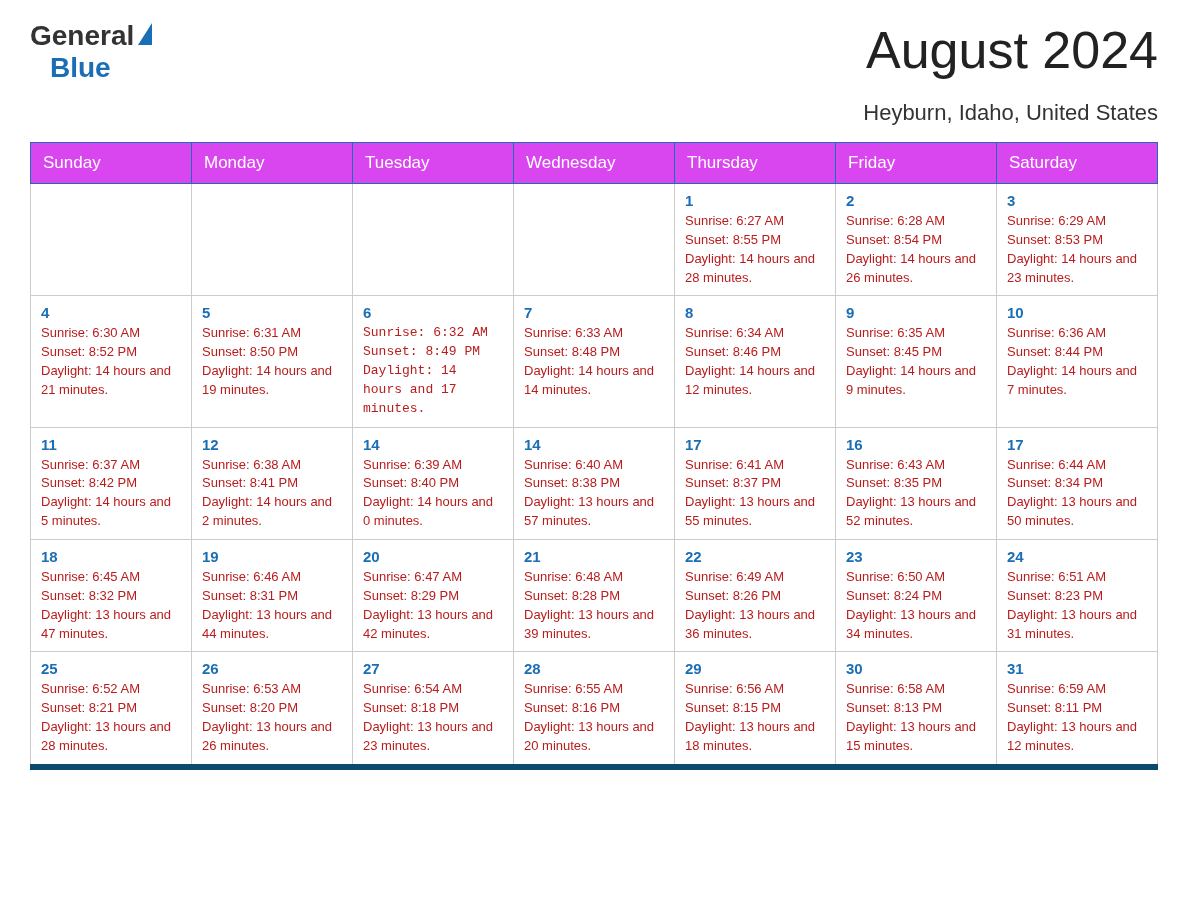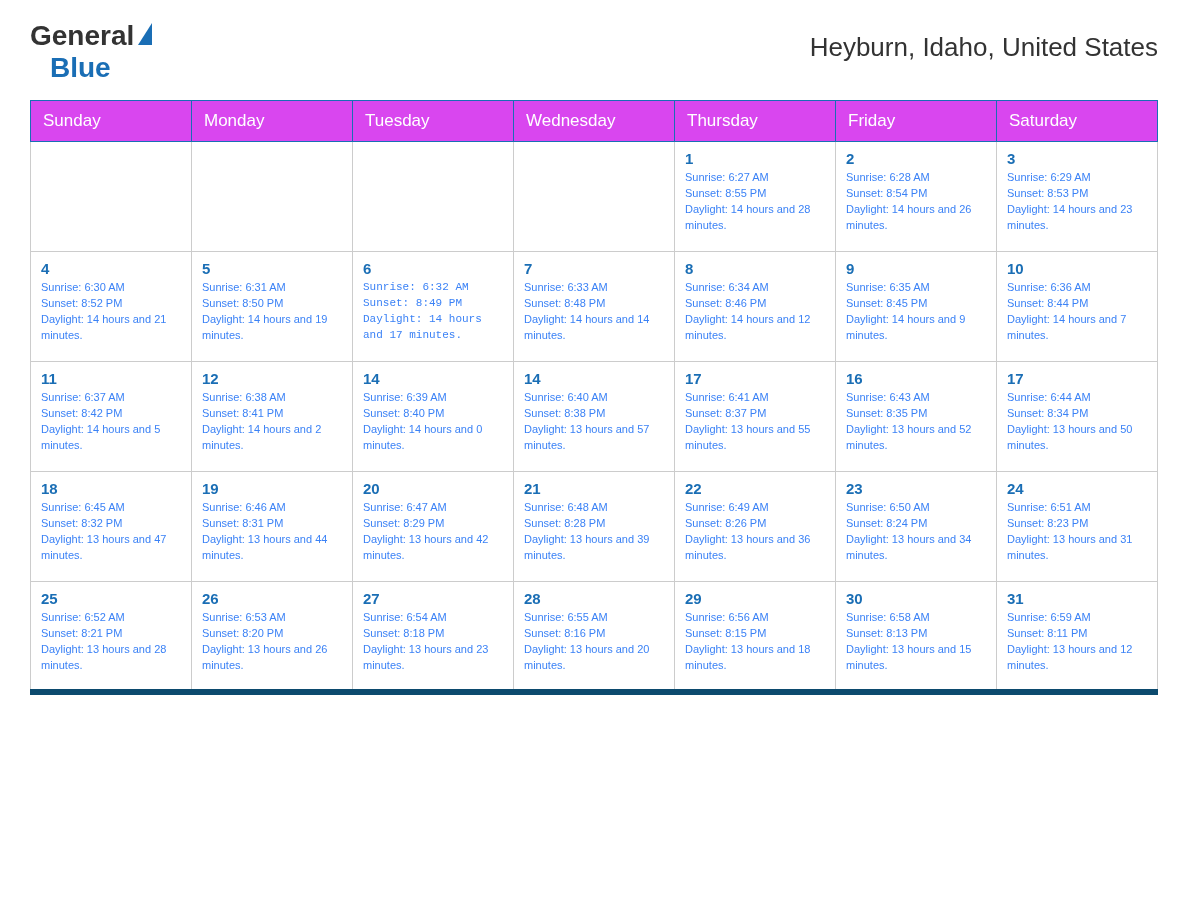--- a/index.html
+++ b/index.html
@@ -46,23 +46,23 @@
     }
     .title-area {
       text-align: right;
     }
     .month-title {
       font-size: 52px;
       font-weight: normal;
       color: #222;
     }
     .location-title {
-      font-size: 26px;
+      font-size: 22px;
       color: #333;
-      margin-top: 12px;
+      margin-top: 20px;
       text-align: center;
     }
     .calendar-table {
       width: 100%;
       border-collapse: collapse;
       margin-top: 16px;
     }
     .calendar-table th {
       background-color: #d946ef;
       color: #fff;
@@ -82,23 +82,23 @@
       color: #333;
     }
     .day-number {
       font-size: 15px;
       font-weight: bold;
       color: #1a6eb5;
       display: block;
       margin-bottom: 3px;
     }
     .day-info {
-      font-size: 11px;
+      font-size: 13px;
       line-height: 1.45;
-      color: #3b82f6;
+      color: #b91c1c;
     }
     .empty-cell {
       background: #fff;
     }
     tr td {
       border-bottom: 2px solid #1a6eb5;
     }
     tr:last-child td {
       border-bottom: 6px solid #0c4a6e;
     }
@@ -110,20 +110,21 @@
   <div class="logo">
     <div class="logo-row">
       <span class="logo-text-general">General</span>
       <div class="logo-triangle"></div>
     </div>
     <div style="margin-left:10px;">
       <span class="logo-text-blue">Blue</span>
     </div>
   </div>
   <div class="title-area">
+    <div class="month-title">August 2024</div>
     <div class="location-title">Heyburn, Idaho, United States</div>
   </div>
 </div>
 
 <table class="calendar-table">
   <thead>
     <tr>
       <th>Sunday</th>
       <th>Monday</th>
       <th>Tuesday</th>

